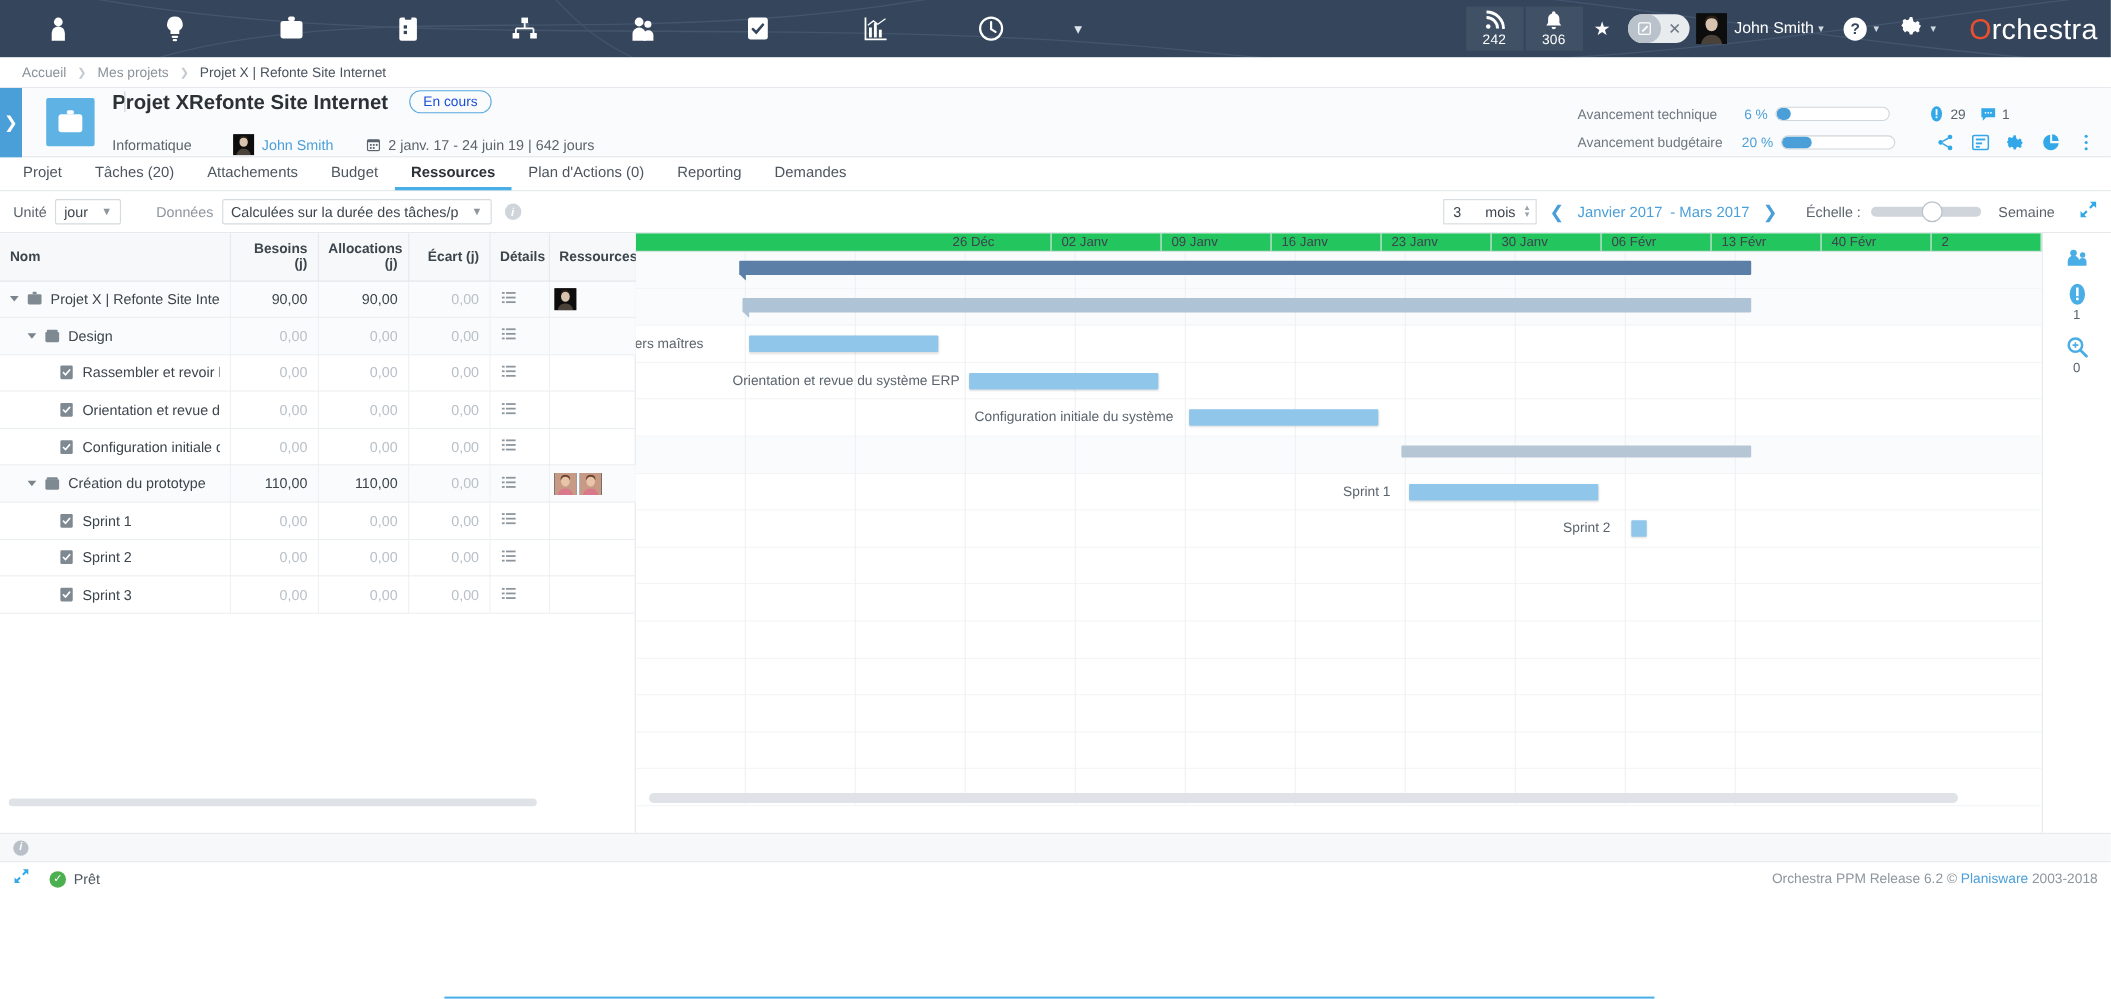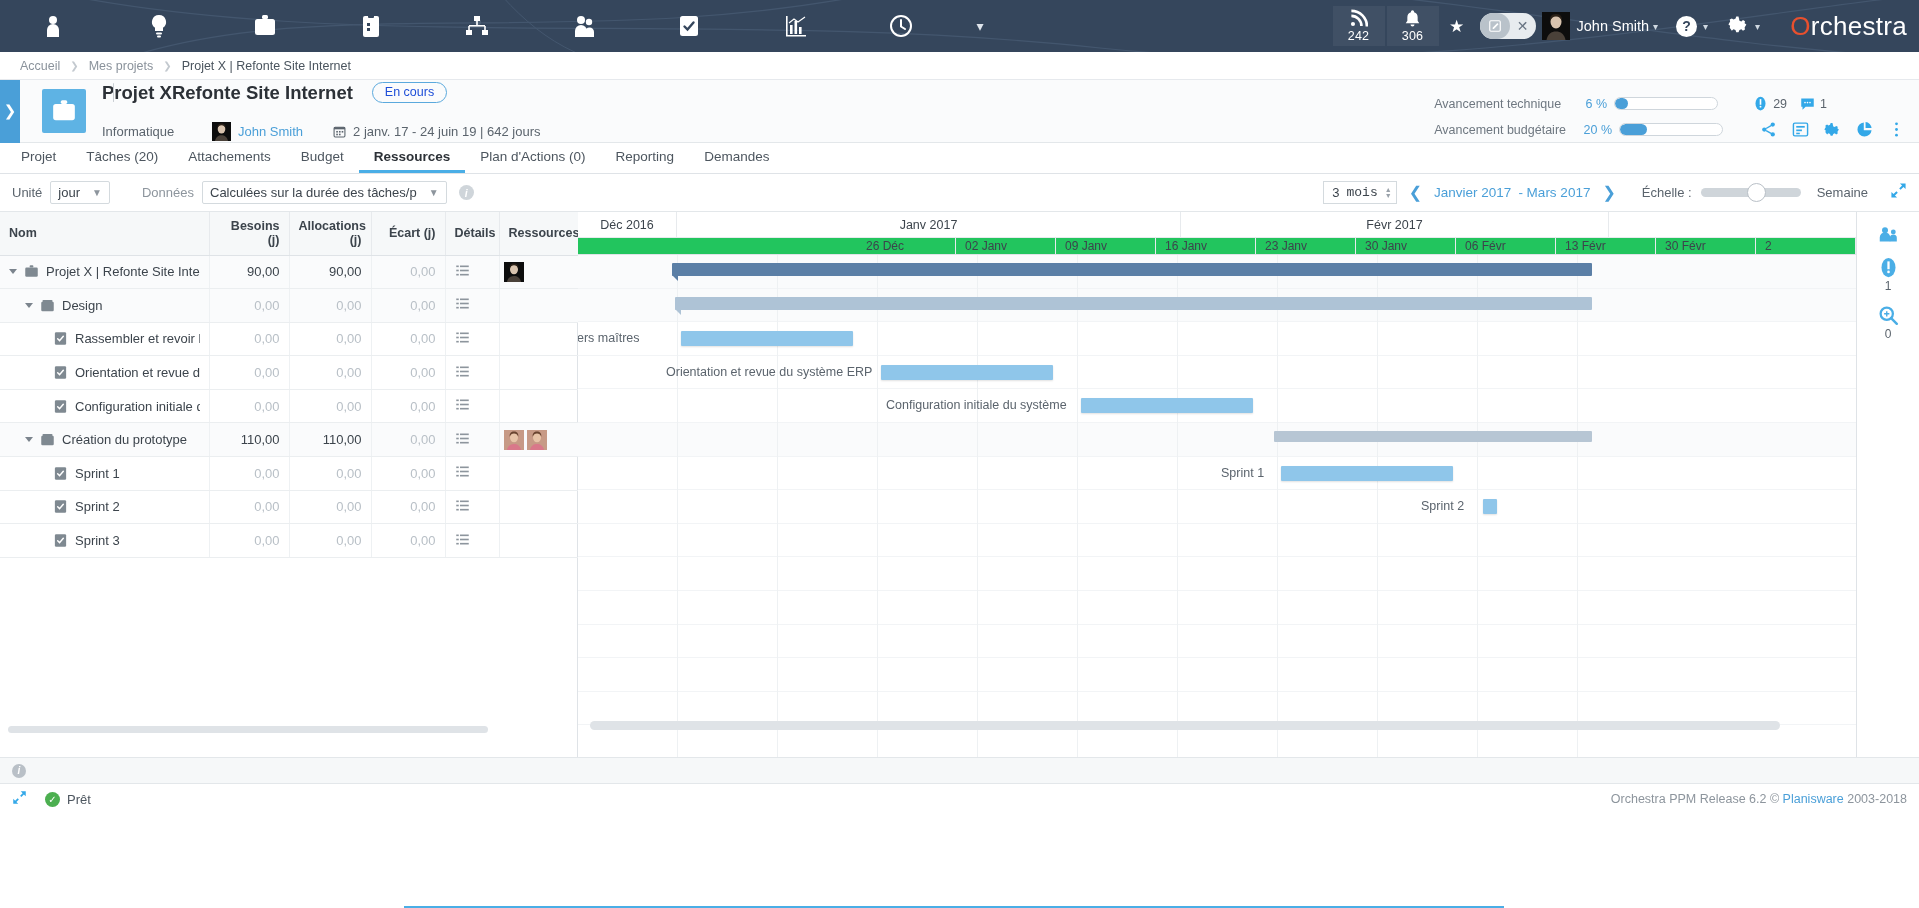--- a/index.html
+++ b/index.html
@@ -101,21 +101,21 @@
   .selbox { border:1px solid #d4dade; border-radius:2px; height:23px; display:flex;
     align-items:center; padding:0 7px; background:#fff; font-size:13px; color:#3c444c;
     cursor:pointer; }
   .selbox .cv { margin-left:12px; color:#8d959d; font-size:10px; }
   .info-ic { width:15px; height:15px; border-radius:50%; background:#cfd5da; color:#fff;
     font-size:10.5px; display:flex; align-items:center; justify-content:center; margin-left:12px;
     font-style:italic; font-weight:bold; cursor:pointer;}
   .tb-right { margin-left:auto; display:flex; align-items:center; }
   .stepper { border:1px solid #d4dade; height:23px; display:flex; align-items:center;
     padding:0 4px 0 8px; font-size:13px; color:#3c444c; background:#fff;}
-  .stepper .u { margin-left:7px; margin-right:7px;font-family:Liberation Mono, monospace;}
+  .stepper .u { margin-left:22px; margin-right:7px;}
   .stepper .arrows { display:flex; flex-direction:column; color:#9aa2aa; font-size:7px; line-height:6px;}
   .navarrow { color:#4a9fd8; font-size:16px; margin:0 12px; cursor:pointer; }
   .period { color:#4a9fd8; font-size:13.5px; cursor:pointer;}
   .scale-lbl { font-size:13px; color:#5b646d; margin:0 9px 0 14px;}
   .slider { width:100px; height:9px; background:#cfd5da; border-radius:5px; position:relative; cursor:pointer;}
   .slider i { position:absolute; left:46px; top:-5px; width:19px; height:19px; border-radius:50%;
     background:#fff; border:1px solid #b9c0c7; }
   .scale-val { font-size:13px; color:#5b646d; margin-left:16px; }
   .expand { margin-left:22px; cursor:pointer; }
   .expand svg{ width:17px;height:17px; fill:#33a8e8;}
@@ -763,35 +763,30 @@
             <td class="cn" style="padding: 0px 4px;"></td>
           </tr>
         </tbody>
     </table>
     <div style="position:absolute; left:0; bottom:22px; width:578px; height:9px;">
       <div style="position:absolute; left:8px; width:480px; height:7px; background:#dfe3e7; border-radius:4px;"></div>
     </div>
   </div>
 
   <div class="gantt">
-    <div class="g-months" id="g-months">
-        <div class="g-month" style="width: 99px;">Déc 2016</div>
-        <div class="g-month" style="width: 504px;">Janv 2017</div>
-        <div class="g-month" style="width: 428px;">Févr 2017</div>
-      </div>
     <div class="g-weeks" id="g-weeks">
         <div class="g-week" style="width: 99px;">26 Déc</div>
         <div class="g-week" style="width: 100px;">02 Janv</div>
         <div class="g-week" style="width: 100px;">09 Janv</div>
         <div class="g-week" style="width: 100px;">16 Janv</div>
         <div class="g-week" style="width: 100px;">23 Janv</div>
         <div class="g-week" style="width: 100px;">30 Janv</div>
         <div class="g-week" style="width: 100px;">06 Févr</div>
         <div class="g-week" style="width: 100px;">13 Févr</div>
-        <div class="g-week" style="width: 100px;">30 Févr</div>
+        <div class="g-week" style="width: 100px;">40 Févr</div>
         <div class="g-week" style="width: 100px;">2</div>
       </div>
     <div class="g-body" id="g-body">
         <div class="g-row shade"></div>
         <div class="g-row shade"></div>
         <div class="g-row"></div>
         <div class="g-row"></div>
         <div class="g-row"></div>
         <div class="g-row shade"></div>
         <div class="g-row"></div>

